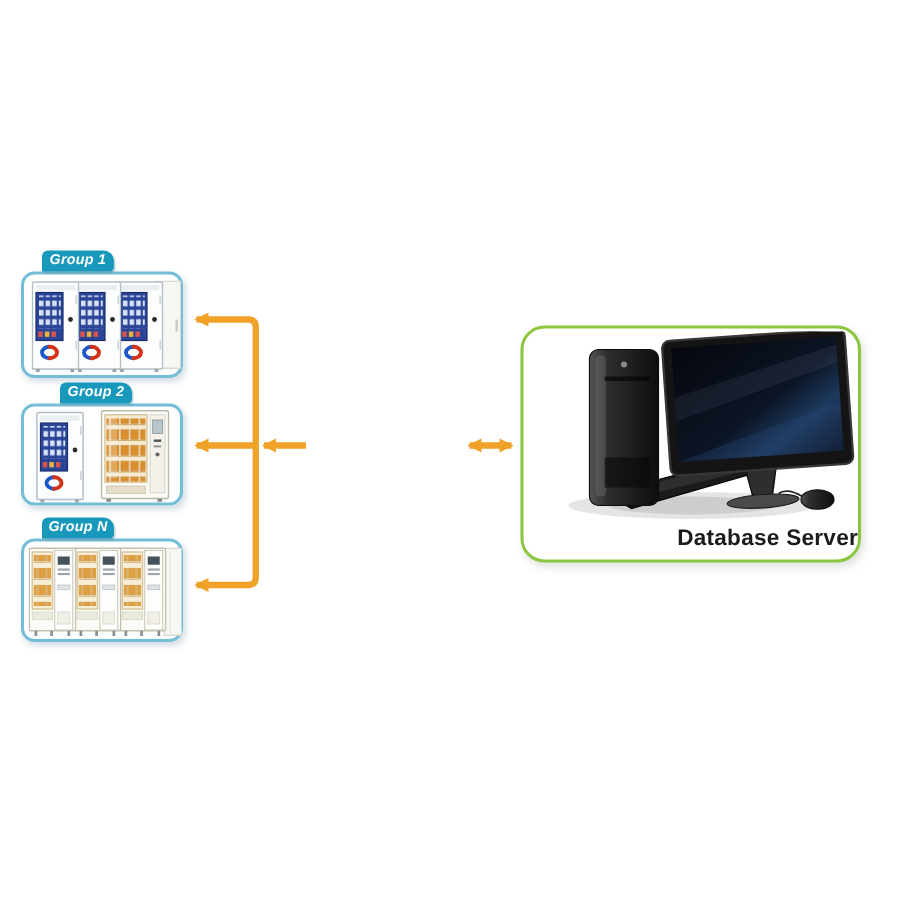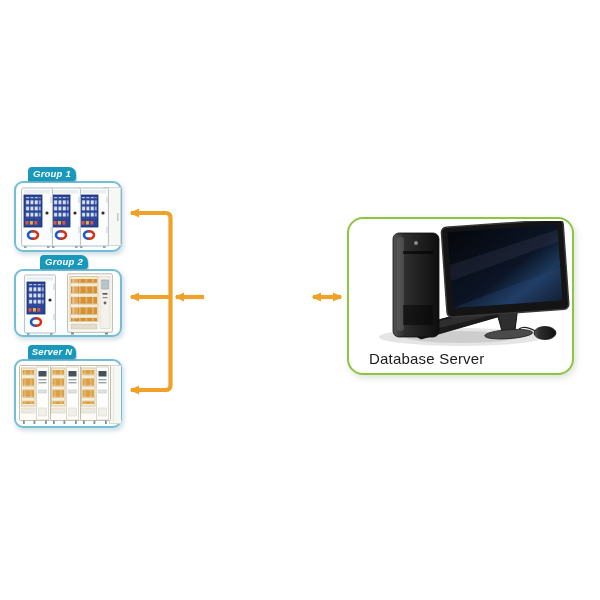--- a/index.html
+++ b/index.html
@@ -24,22 +24,22 @@
   
   .cloud-wrap{position:absolute;left:200px;top:258px;width:110px;height:72px;z-index:5;}
 
   
   .server-box{
     position:absolute;left:347px;top:217px;width:227px;height:158px;
     background:#ffffff;border:2.5px solid #8CC63F;border-radius:16px;z-index:3;
     box-sizing:border-box;box-shadow:2px 3px 6px rgba(120,140,120,.25);
   }
   .server-label{
-    position:absolute;left:0;right:0;top:131px;text-align:left;
-    font-size:15px;font-weight:normal;color:#1b1b1b;letter-spacing:.2px;padding-left:20px;
+    position:absolute;left:0;right:0;top:131px;text-align:right;
+    font-size:15px;font-weight:bold;color:#1b1b1b;letter-spacing:.2px;
   }
 
   
   .arrows{position:absolute;left:0;top:0;z-index:2;}
 </style>
 </head>
 <body>
 
 <div class="canvas">
 
@@ -154,21 +154,21 @@
     <span>Group 2</span>
   </div>
   <div class="group-box" style="left:14px;top:269px;height:68px;">
     <svg width="104" height="64" viewBox="0 0 104 64">
       <use href="#machine-a" x="7" y="2"></use>
       <use href="#machine-b" x="50" y="1"></use>
     </svg>
   </div>
 
   <div class="group-tab" style="left:28px;top:345px;">
-    <span>Server N</span>
+    <span>Group N</span>
   </div>
   <div class="group-box" style="left:14px;top:359px;height:69px;">
     <svg width="104" height="65" viewBox="0 0 104 65">
       <use href="#cabinet-plain" x="92" y="3"></use>
       <use href="#machine-c" x="62" y="2"></use>
       <use href="#machine-c" x="32" y="2"></use>
       <use href="#machine-c" x="2" y="2"></use>
     </svg>
   </div>
 

